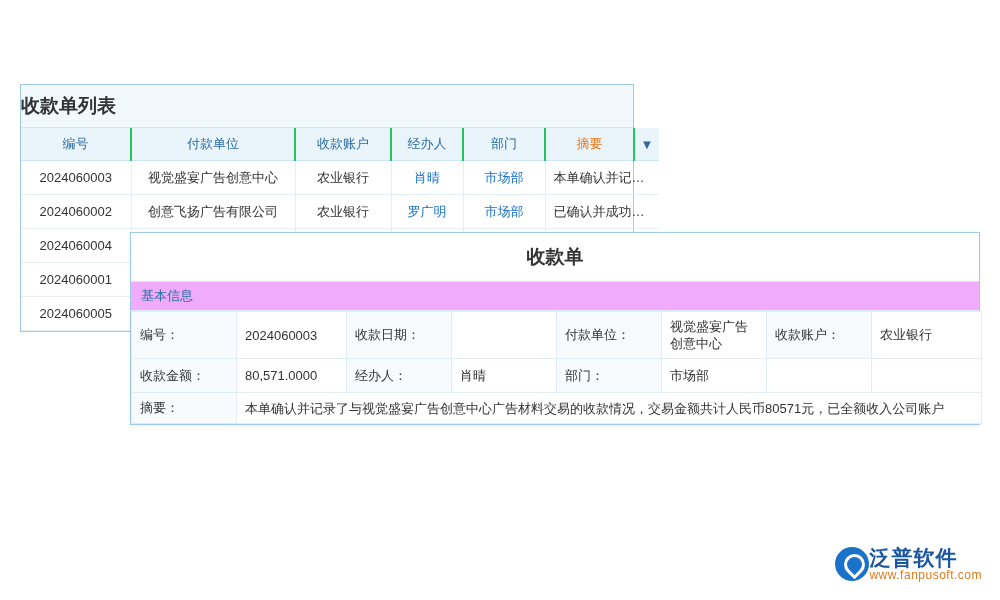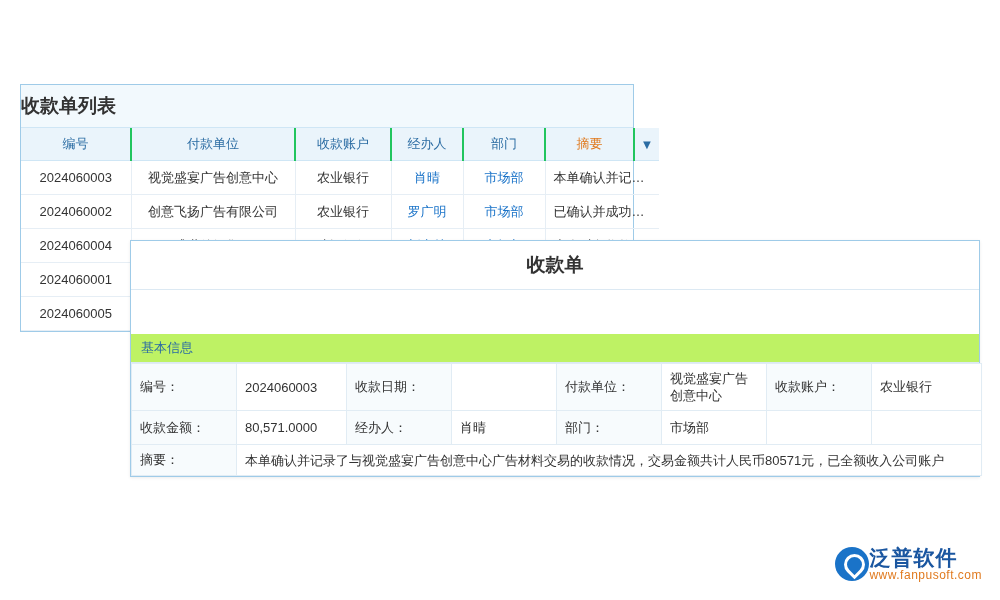--- a/index.html
+++ b/index.html
@@ -86,46 +86,45 @@
   .arrow-cell {
     color: #3b8fd0;
     font-size: 11px;
     text-align: center;
   }
 
   
   .detail-panel {
     position: absolute;
     left: 130px;
-    top: 240px;
+    top: 232px;
     width: 850px;
     border: 1px solid #9fcbe8;
     background: #ffffff;
     box-sizing: border-box;
     box-shadow: 0 1px 3px rgba(0,0,0,0.08);
   }
   .detail-title {
     height: 48px;
     line-height: 48px;
     text-align: center;
     font-size: 19px;
     font-weight: bold;
     color: #333333;
     background: #ffffff;
     border-bottom: 1px solid #dce9f3;
   }
   .section-bar {
     height: 28px;
     line-height: 28px;
     padding-left: 10px;
-    background: #bef264;
+    background: #f0abfc;
     color: #2b6ca3;
     font-size: 13px;
     border-bottom: 1px solid #dce9f3;
-    margin-top: 44px;
   }
   table.detail {
     width: 100%;
     border-collapse: collapse;
     table-layout: fixed;
   }
   table.detail td {
     border: 1px solid #e1ecf4;
     font-size: 13px;
     color: #333333;

